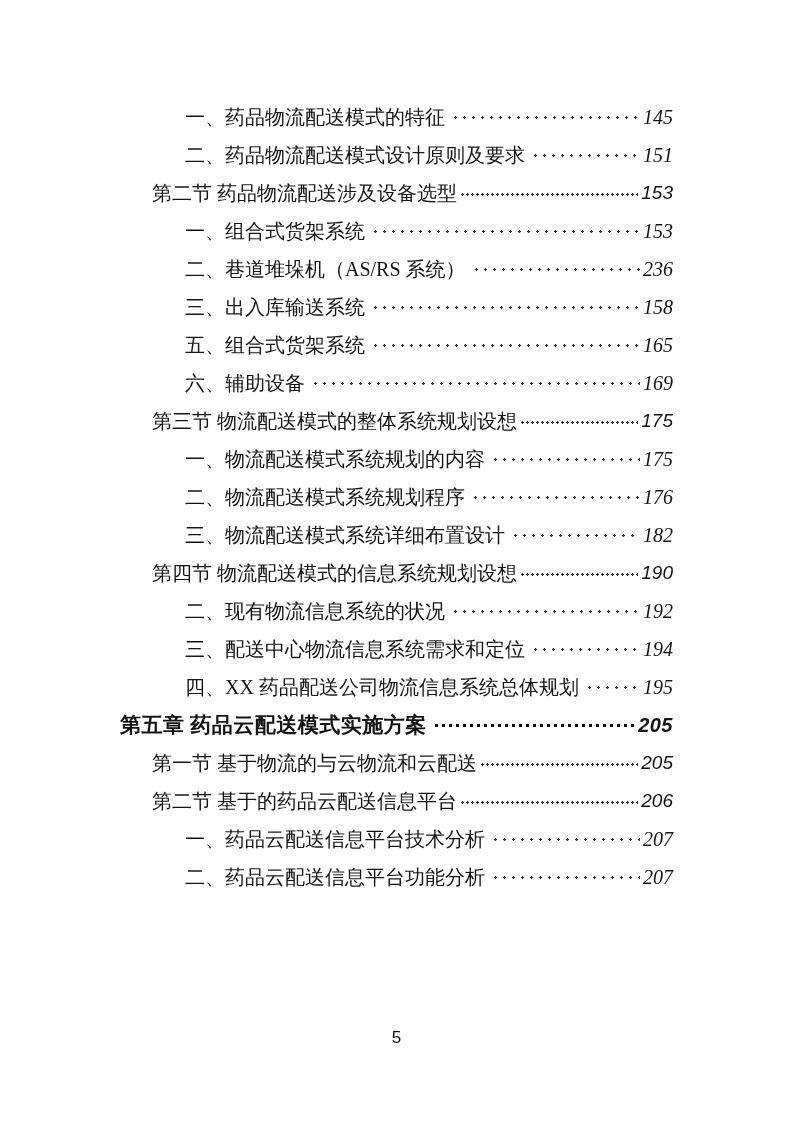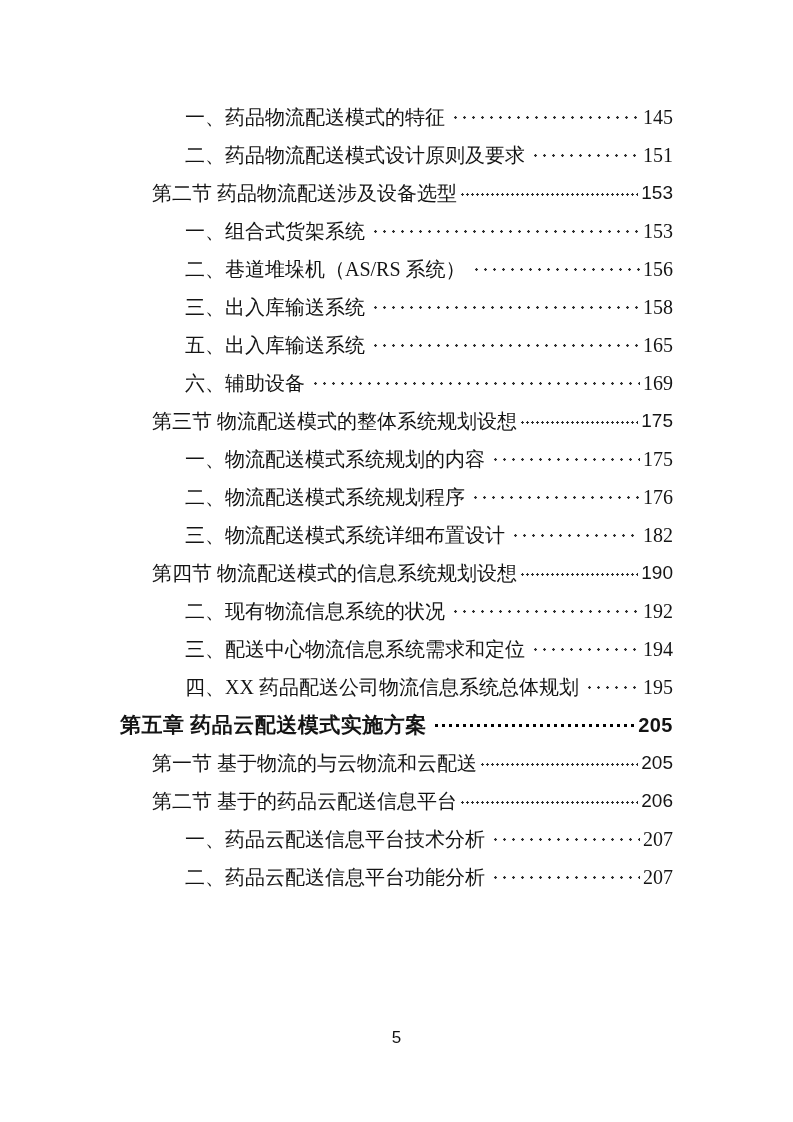--- a/index.html
+++ b/index.html
@@ -18,21 +18,21 @@
     flex:1; height:100%; margin:0 3px 0 6px;
     background:radial-gradient(circle, #2b2b2b 1.2px, transparent 1.45px) 0 52% / 9px 9px repeat-x;
   }
   .lv2 .leader {
     margin-left:3px;
     background:radial-gradient(circle, #2b2b2b 1px, transparent 1.2px) 0 54% / 5px 5px repeat-x;
   }
   .lv1 .leader {
     background:radial-gradient(circle, #000 1.5px, transparent 1.7px) 0 52% / 7px 7px repeat-x;
   }
-  .pg { font-size:20px; white-space:nowrap; }
+  .pg { font-size:20px; white-space:nowrap;font-style:italic; }
   .lv2 .pg, .lv1 .pg { font-family:"Liberation Sans","DejaVu Sans",sans-serif; font-size:19px; }
   .lv1 .pg { font-weight:bold; font-size:20px; }
   .footer {
     position:absolute; left:0; right:0; top:1028px; text-align:center;
     font-family:"Liberation Sans","DejaVu Sans",sans-serif; font-size:17px; color:#111;
   }
 </style>
 </head>
 <body>
 
@@ -55,29 +55,29 @@
       <span class="pg">153</span>
     </div>
     <div class="row lv3">
       <span class="t">一、组合式货架系统</span>
       <span class="leader"></span>
       <span class="pg">153</span>
     </div>
     <div class="row lv3">
       <span class="t">二、巷道堆垛机（AS/RS 系统）</span>
       <span class="leader"></span>
-      <span class="pg">156</span>
+      <span class="pg">236</span>
     </div>
     <div class="row lv3">
       <span class="t">三、出入库输送系统</span>
       <span class="leader"></span>
       <span class="pg">158</span>
     </div>
     <div class="row lv3">
-      <span class="t">五、出入库输送系统</span>
+      <span class="t">五、组合式货架系统</span>
       <span class="leader"></span>
       <span class="pg">165</span>
     </div>
     <div class="row lv3">
       <span class="t">六、辅助设备</span>
       <span class="leader"></span>
       <span class="pg">169</span>
     </div>
     <div class="row lv2">
       <span class="t">第三节 物流配送模式的整体系统规划设想</span>

